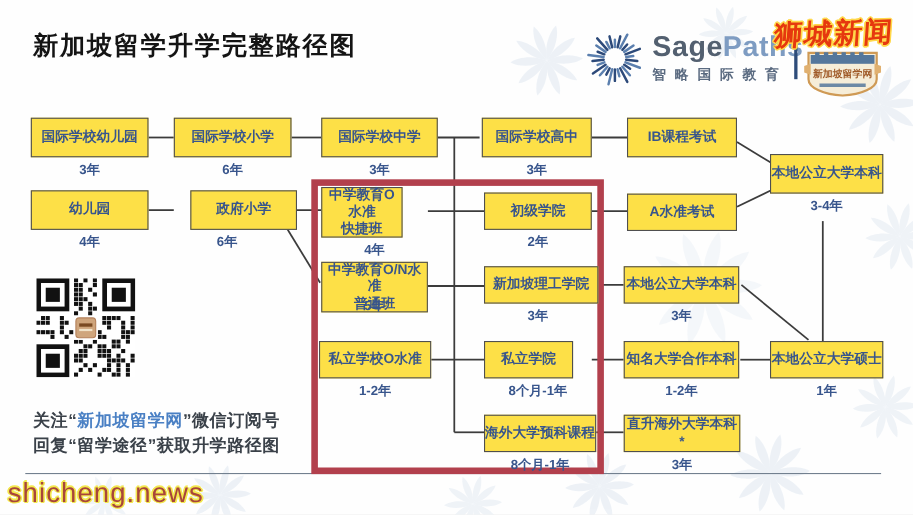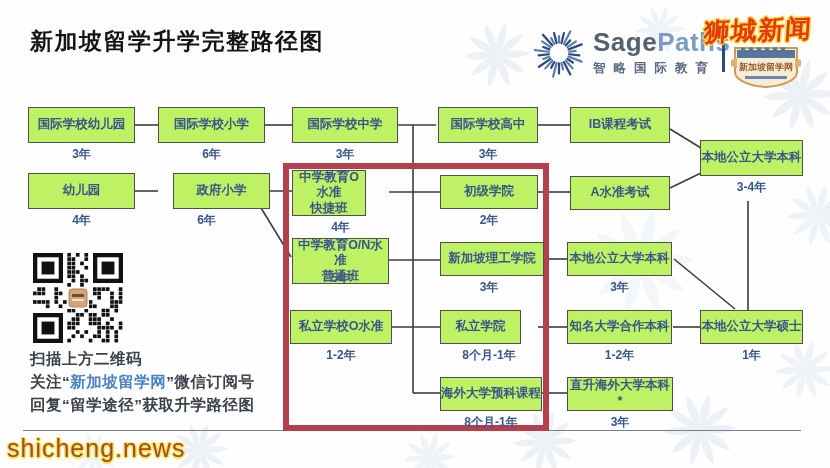--- a/index.html
+++ b/index.html
@@ -6,21 +6,21 @@
   .stage{position:relative;width:830px;height:468px;background:#fefefe;overflow:hidden;
          font-family:"Liberation Sans","DejaVu Sans",sans-serif;}
   
   #marks{position:absolute;left:0;top:0;z-index:0;}
   
   #wires{position:absolute;left:0;top:0;z-index:1;}
   
   .redbox{position:absolute;left:283px;top:163px;width:266px;height:268px;
           border:6px solid #b2404d;box-sizing:border-box;z-index:2;}
   
-  .node{position:absolute;background:#bef264;border:1.5px solid #4f4f4f;box-sizing:border-box;
+  .node{position:absolute;background:#fde047;border:1.5px solid #4f4f4f;box-sizing:border-box;
         display:flex;align-items:center;justify-content:center;text-align:center;
         color:#38558c;font-weight:700;font-size:12.5px;line-height:1.25;
         white-space:pre-line;z-index:3;}
   .year{position:absolute;text-align:center;color:#38558c;font-weight:700;font-size:12px;z-index:3;}
   
   .title{position:absolute;left:30px;top:26px;font-size:23px;font-weight:800;
          color:#141414;letter-spacing:1.5px;z-index:3;}
   
   .brand{position:absolute;left:531px;top:25px;display:flex;align-items:center;z-index:3;}
   .brand .mark{width:56px;height:56px;}
@@ -328,19 +328,18 @@
       <rect x="55.714285714285715" y="85.71428571428571" width="3.6857142857142855" height="3.6857142857142855" fill="#111"></rect>
       <rect x="68.57142857142857" y="85.71428571428571" width="3.6857142857142855" height="3.6857142857142855" fill="#111"></rect>
       <rect x="72.85714285714286" y="85.71428571428571" width="3.6857142857142855" height="3.6857142857142855" fill="#111"></rect>
       <rect x="81.42857142857143" y="85.71428571428571" width="3.6857142857142855" height="3.6857142857142855" fill="#111"></rect>
       <rect x="34" y="34" width="22" height="22" fill="#fff"></rect>
       <rect x="36" y="36" width="18" height="18" rx="3" fill="#cfa57c" stroke="#b4805a"></rect>
       <rect x="39" y="41" width="12" height="3" fill="#7a4a22"></rect>
       <rect x="39" y="46" width="12" height="2" fill="#f0e2c8"></rect>
     </svg>
 
-  <div class="f-line f1">扫描上方二维码</div>
   <div class="f-line f2"><span>关注“</span><span class="hl">新加坡留学网</span><span>”微信订阅号</span></div>
   <div class="f-line f3">回复“留学途径”获取升学路径图</div>
 
   <div class="bottom-rule"></div>
   <div class="shicheng">shicheng.news</div>
 </div>
 
 </body></html>

